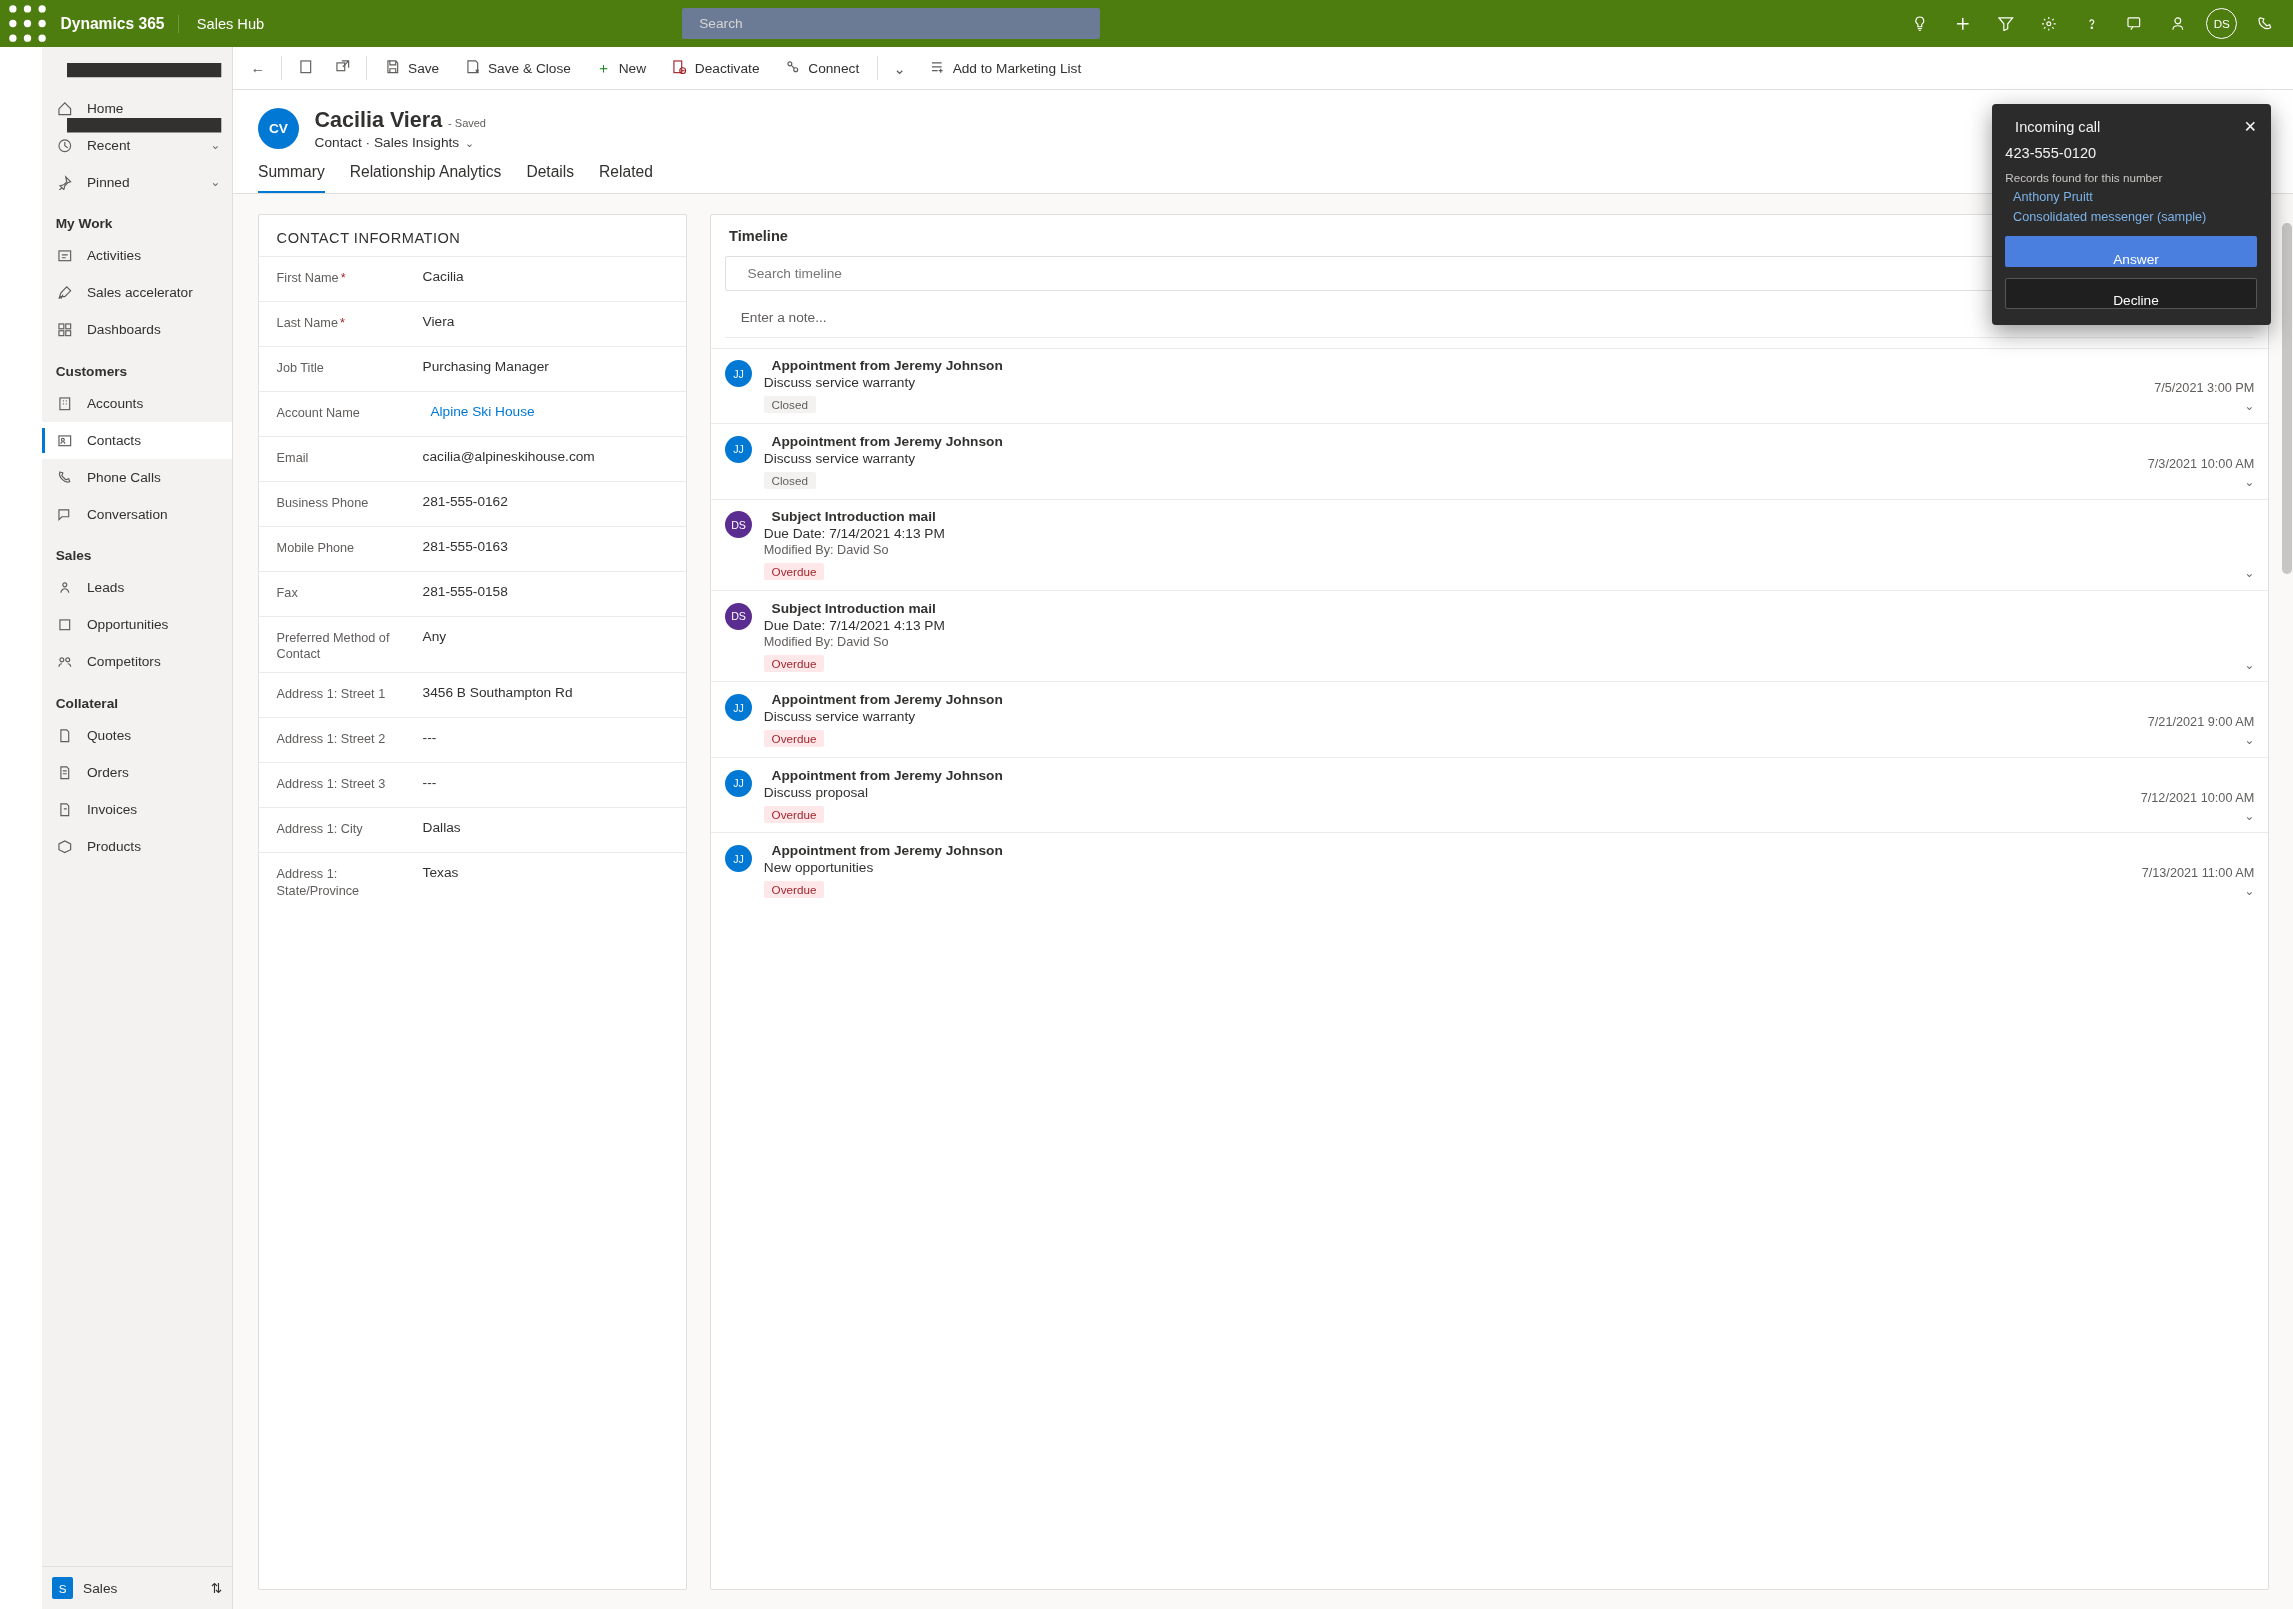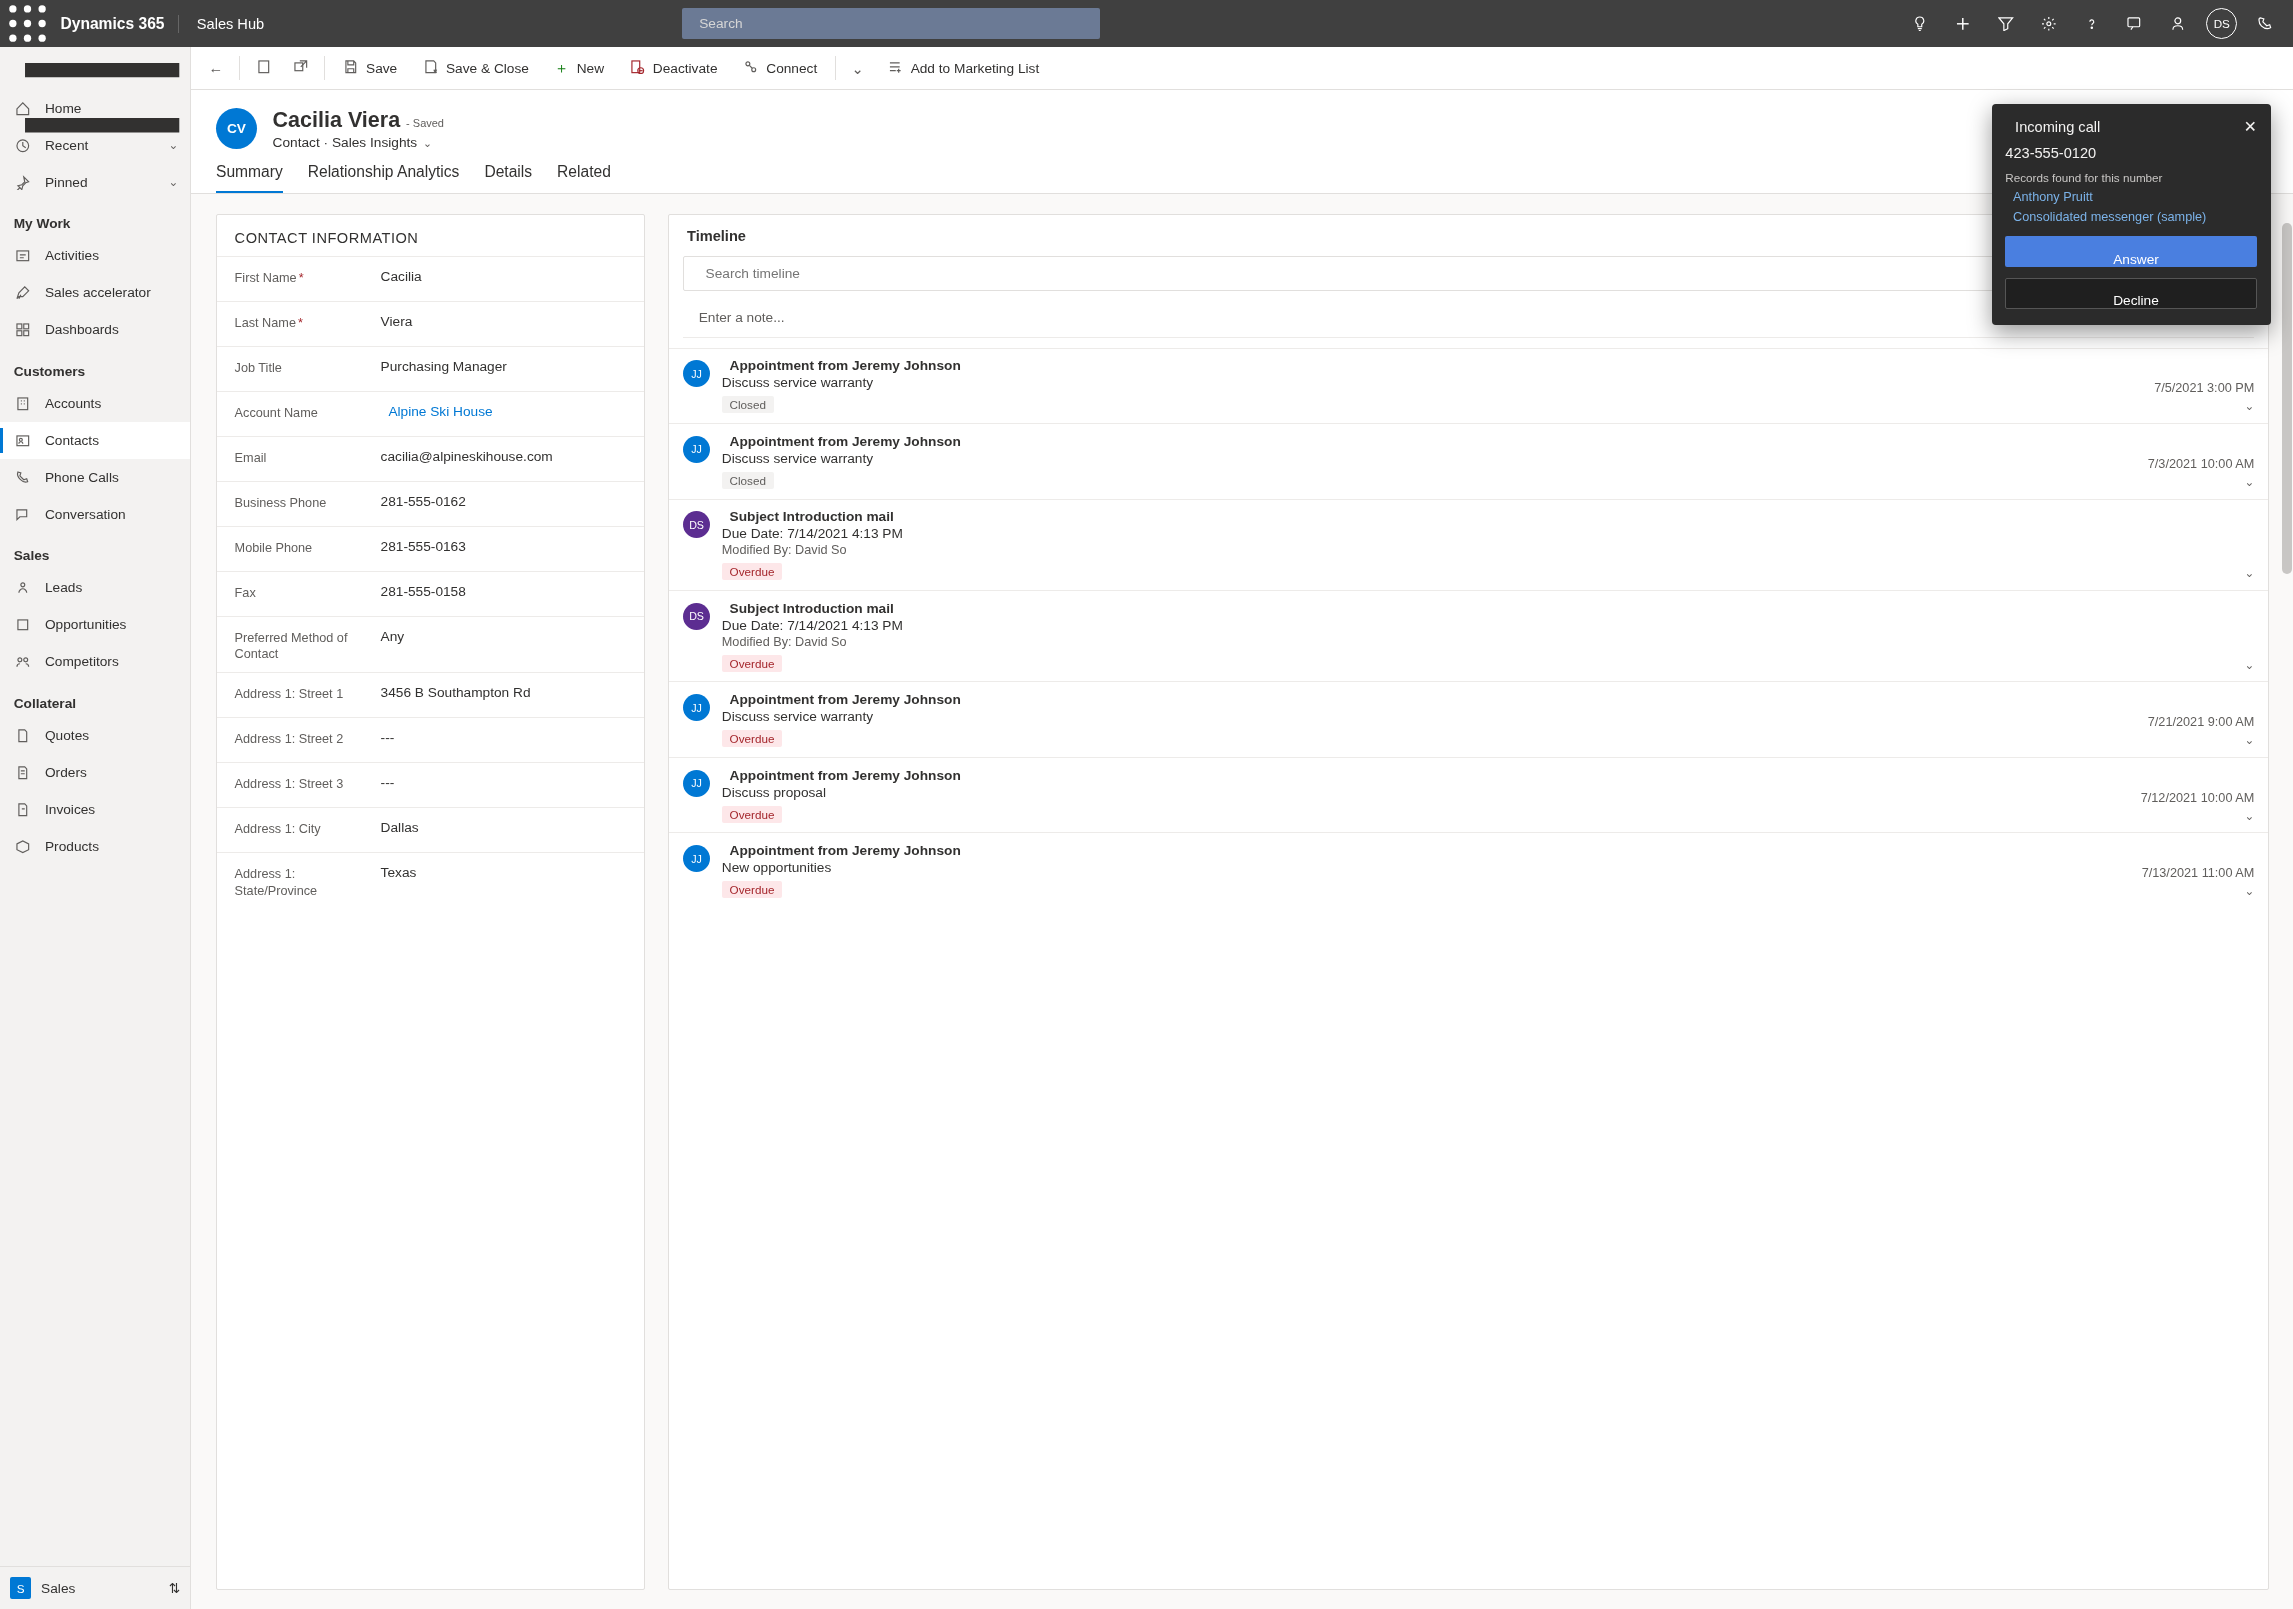--- a/index.html
+++ b/index.html
@@ -1,30 +1,30 @@
 <!DOCTYPE html>
 <html><head>
 <meta charset="utf-8">
 <style>
 * { box-sizing: border-box; margin: 0; padding: 0; }
 body { font-family: "Segoe UI", -apple-system, sans-serif; font-size: 13.7px; color: #323130; background: #fff; overflow: hidden; width: 2294px; height: 1609px; transform-origin: top left; }
-.topbar { height: 47px; background: #404040; color: #fff; display: flex; align-items: center; padding: 0 7.8px; }
+.topbar { height: 47px; background: #4d7c0f; color: #fff; display: flex; align-items: center; padding: 0 7.8px; }
 .topbar .waffle { width: 39px; height: 47px; display: flex; align-items: center; justify-content: center; cursor: pointer; }
 .topbar .brand { font-weight: 600; font-size: 15.6px; padding: 0 13.7px; border-right: 1px solid rgba(255,255,255,0.2); }
 .topbar .appname { padding: 0 17.6px; font-size: 14.6px; }
 .topbar .searchwrap { flex: 0 0 auto; margin-left: auto; margin-right: auto; }
 .topbar .search { width: 418px; height: 31px; background: #6b7a95; border: none; border-radius: 2px; display: flex; align-items: center; padding: 0 9.8px; color: #e6e6e6; }
 .topbar .search input { background: transparent; border: none; color: #fff; margin-left: 7.8px; font-size: 13.7px; flex: 1; outline: none; }
 .topbar .search input::placeholder { color: #d6d6d6; }
 .topbar .righticons { display: flex; align-items: center; gap: 2px; margin-left: auto; }
 .topbar .ico { width: 41px; height: 47px; display: flex; align-items: center; justify-content: center; cursor: pointer; font-size: 17.6px; }
 .topbar .avatar { width: 31px; height: 31px; border-radius: 50%; border: 1px solid #fff; display: flex; align-items: center; justify-content: center; font-size: 11.7px; margin: 0 5.9px; }
 
 .page { display: flex; height: calc(100% - 47px); }
-.sidebar { width: 191px; background: #f3f2f1; border-right: 1px solid #e1dfdd; display: flex; flex-direction: column; position: relative; }
+.sidebar { width: 191px; background: #f3f2f1; border-right: 1px solid #e1dfdd; display: flex; flex-direction: column; position: relative; margin-left: 42px; }
 .sidebar-inner { overflow-y: auto; flex: 1; padding-top: 3.9px; }
 .hamburger { height: 39px; display: flex; align-items: center; padding-left: 13.7px; font-size: 17.6px; cursor: pointer; }
 .navitem { height: 37px; display: flex; align-items: center; padding-left: 13.7px; cursor: pointer; gap: 13.7px; font-size: 13.7px; color: #323130; position: relative; }
 .navitem.active { background: #fff; }
 .navitem.active::before { content:""; position:absolute; left:0; top:5.9px; bottom:5.9px; width:2.9px; background:#0078d4; }
 .navitem .nico { width: 17.6px; display: flex; justify-content: center; color: #605e5c; font-size: 15.6px; }
 .navitem .chev { margin-left: auto; margin-right: 11.7px; color: #605e5c; font-size: 11.7px; }
 .navgroup { padding: 15.6px 13.7px 5.9px; font-weight: 600; font-size: 13.7px; color: #323130; }
 .areaswitch { height: 43px; border-top: 1px solid #e1dfdd; display: flex; align-items: center; padding: 0 9.8px; gap: 9.8px; cursor: pointer; }
 .areaswitch .sq { width: 21.5px; height: 21.5px; background: #0078d4; color:#fff; display:flex; align-items:center; justify-content:center; font-size:11.7px; border-radius:2px; }

